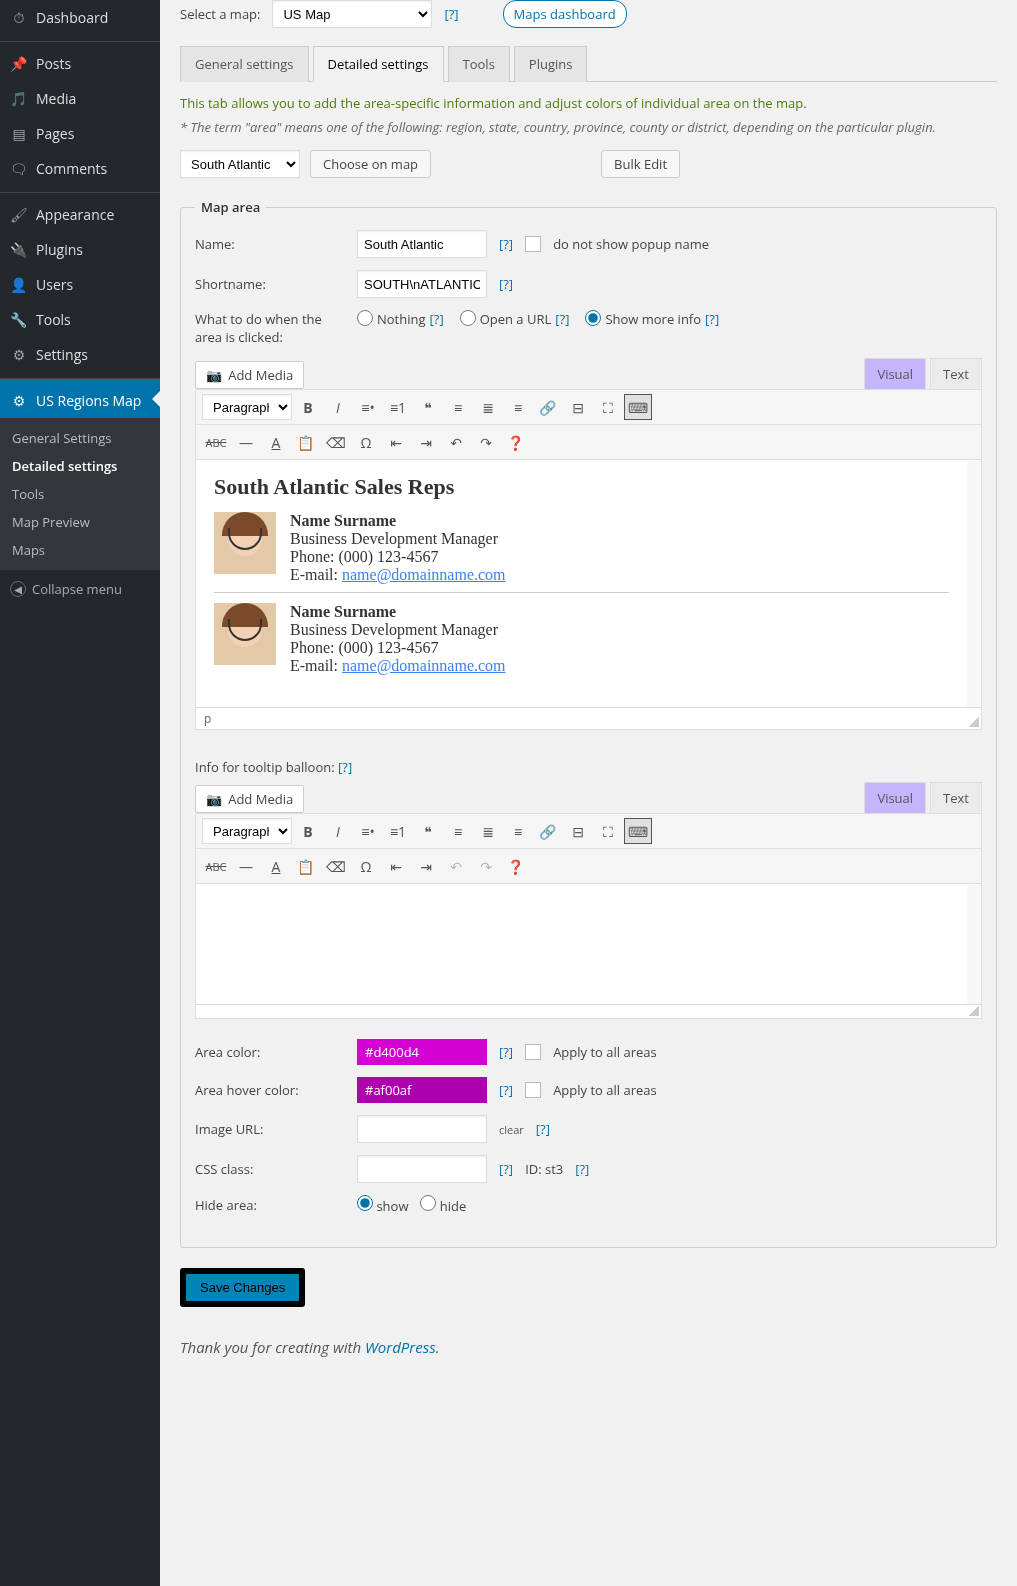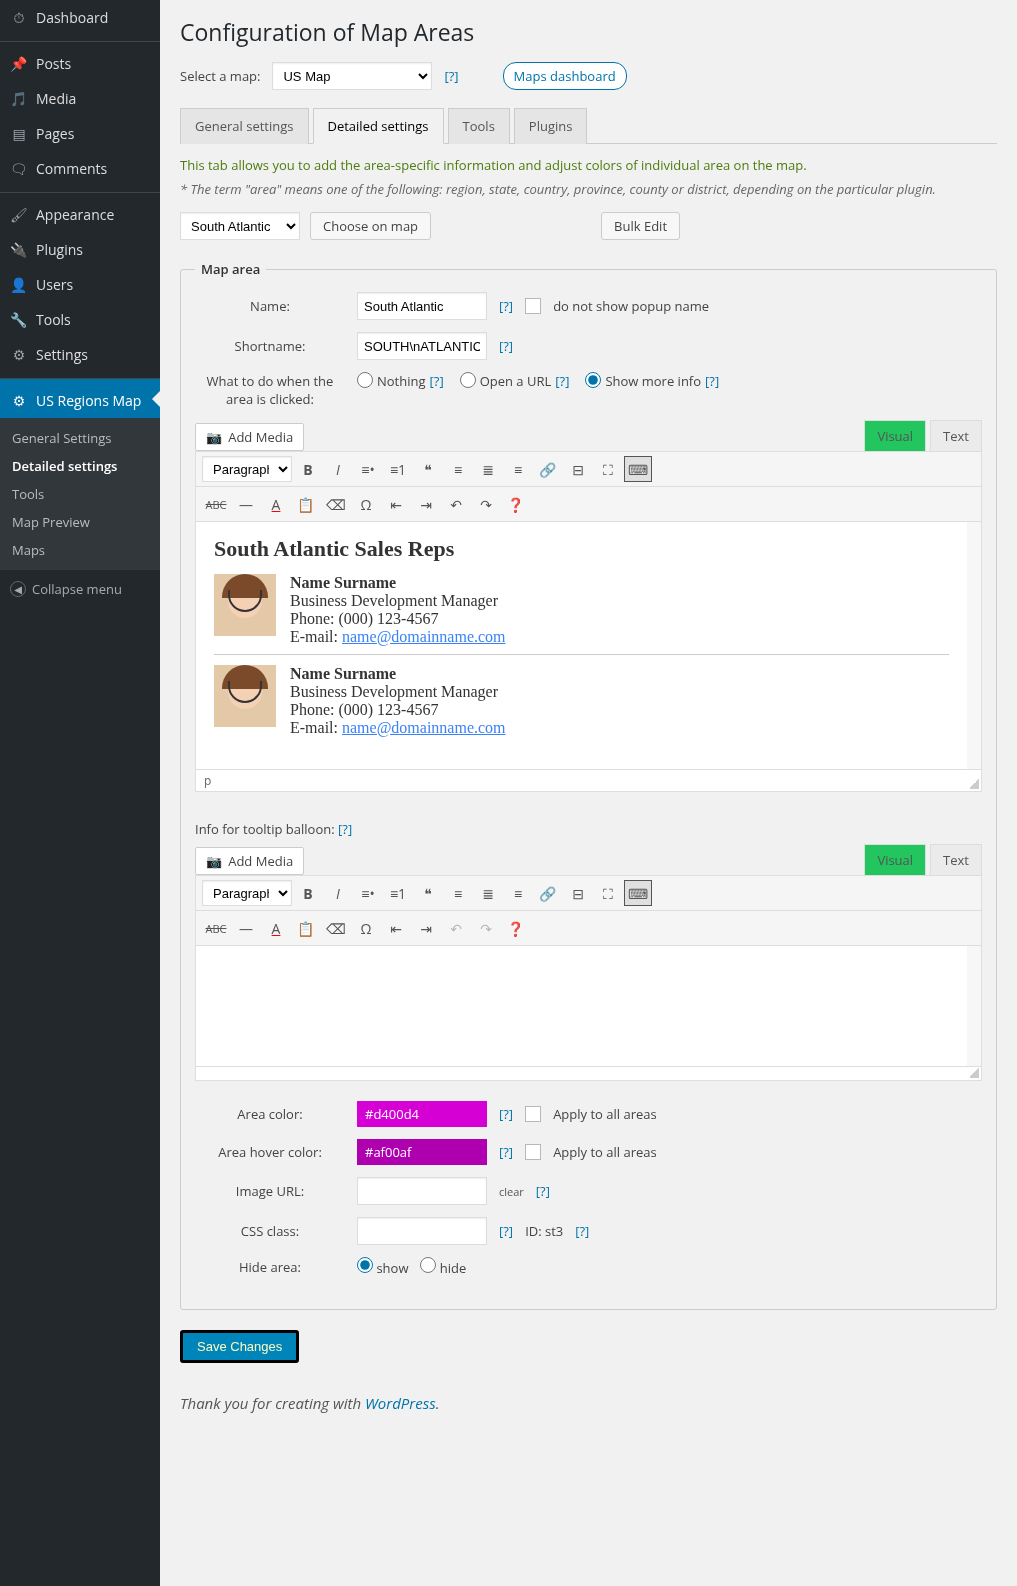--- a/index.html
+++ b/index.html
@@ -18,46 +18,46 @@
 .submenu div.current { color: #fff; font-weight: 600; }
 .collapse { padding: 10px; color: #aaa; display: flex; align-items: center; gap: 6px; font-size: 13px; cursor: pointer; }
 .collapse .c { display:inline-block; width:16px; height:16px; border:1px solid #666; border-radius:50%; text-align:center; line-height:14px; font-size:10px; }
 
 .main { flex: 1; padding: 0 20px 30px; }
 h1 { font-size: 23px; font-weight: 400; padding: 16px 0 14px; color: #23282d; }
 .toprow { display: flex; align-items: center; gap: 12px; margin-bottom: 18px; font-size: 13px; }
 select, input[type=text] { border: 1px solid #ddd; background: #fff; padding: 3px 6px; font-size: 13px; height: 28px; box-shadow: inset 0 1px 2px rgba(0,0,0,0.07); }
 select.w { width: 160px; }
 .button { background: #f7f7f7; border: 1px solid #ccc; padding: 4px 12px; border-radius: 3px; cursor: pointer; font-size: 13px; display: inline-block; }
-.button-primary { background:#0085ba; border:3px solid #000000; color:#fef9c3; padding:6px 14px; border-radius:3px; cursor:pointer; font-size:13px; }
+.button-primary { background:#0085ba; border:6px solid #000000; color:#000000; padding:6px 14px; border-radius:3px; cursor:pointer; font-size:13px; }
 .link-btn { color: #0073aa; border: 1px solid #0073aa; padding: 4px 10px; border-radius: 13px; cursor: pointer; background:#fff; }
 .help { color: #0073aa; cursor: pointer; }
 
 .nav-tabs { border-bottom: 1px solid #ccc; display: flex; gap: 4px; margin-bottom: 12px; }
 .nav-tab { background: #e5e5e5; border: 1px solid #ccc; border-bottom: none; padding: 8px 14px; cursor: pointer; color: #555; margin-bottom: -1px; }
 .nav-tab.active { background: #f1f1f1; border-bottom: 1px solid #f1f1f1; color: #000; }
 .desc { color: #4d7c0f; margin-bottom: 6px; }
 .note { font-style: italic; color: #666; margin-bottom: 14px; }
 .row2 { display: flex; gap: 10px; margin-bottom: 20px; align-items: center; }
 
 fieldset.box { border: 1px solid #ccc; border-radius: 3px; padding: 14px 14px 20px; margin-bottom: 20px; position: relative; }
 fieldset.box legend { font-weight: 600; padding: 0 6px; color: #333; }
 .frow { display: flex; align-items: center; gap: 12px; margin-bottom: 12px; }
-.frow .lbl { width: 150px; color: #444; text-align: center; }
+.frow .lbl { width: 150px; color: #444; }
 input.w130 { width: 130px; }
 .cb { width: 16px; height: 16px; border: 1px solid #b4b9be; background: #fff; display: inline-block; vertical-align: middle; }
 .radio-group { display: flex; gap: 16px; align-items: center; }
 .radio-group label { display: flex; align-items: flex-start; gap: 4px; cursor: pointer; }
 input[type=radio] { width: 16px; height: 16px; accent-color: #0073aa; }
 
 .ed-label { margin: 10px 0 6px; color: #444; }
 .media-btn { background:#fff; border:1px solid #ccc; padding:4px 10px; border-radius:2px; display:inline-flex; gap:6px; align-items:center; cursor:pointer; }
 .ed-wrap { background:#fff; border:1px solid #dedede; }
 .ed-tabs { display:flex; justify-content:flex-end; gap:4px; margin-bottom:-1px; }
-.ed-tab { padding:6px 12px; border:1px solid #ddd; background:#22c55e; cursor:pointer; color:#555; }
+.ed-tab { padding:6px 12px; border:1px solid #ddd; background:#c4b5fd; cursor:pointer; color:#555; }
 .ed-tab.off { background:#ebebeb; }
 .toolbar { background:#f5f5f5; border-bottom:1px solid #ddd; padding:4px 6px; display:flex; flex-wrap:wrap; gap:2px; align-items:center; }
 .toolbar .tb { width:28px; height:26px; display:flex; align-items:center; justify-content:center; color:#555; cursor:pointer; font-size:14px; }
 .toolbar .tb.box { border:1px solid #555; background:#e0e0e0; }
 .toolbar select { height:26px; width:90px; }
 .content { padding:14px 18px; min-height:120px; font-family: Georgia, serif; font-size:16px; color:#333; position:relative; border-right: 14px solid #f7f7f7; }
 .content h2 { font-family: Georgia, serif; font-size:22px; font-weight:700; margin-bottom:12px; }
 .content .person { display:flex; gap:14px; margin-bottom:10px; padding-bottom:8px; }
 .content .person:first-of-type { border-bottom:1px solid #ccc; }
 .avatar { width:62px; height:62px; background:#e3c9a8; position:relative; overflow:hidden; }
@@ -132,21 +132,20 @@
       <div>Map Preview</div>
       <div>Maps</div>
     </div>
     <div class="collapse">
         <span class="c">◀</span>
         <span>Collapse menu</span>
       </div>
   </div>
 
   <div class="main">
-    <h1>Configuration of Map Areas</h1>
 
     <div class="toprow">
       <span>Select a map:</span>
       <select class="w"><option>US Map</option></select>
       <span class="help">[?]</span>
       <span style="width:20px"></span>
       <span class="link-btn">Maps dashboard</span>
     </div>
 
     <div class="nav-tabs">

